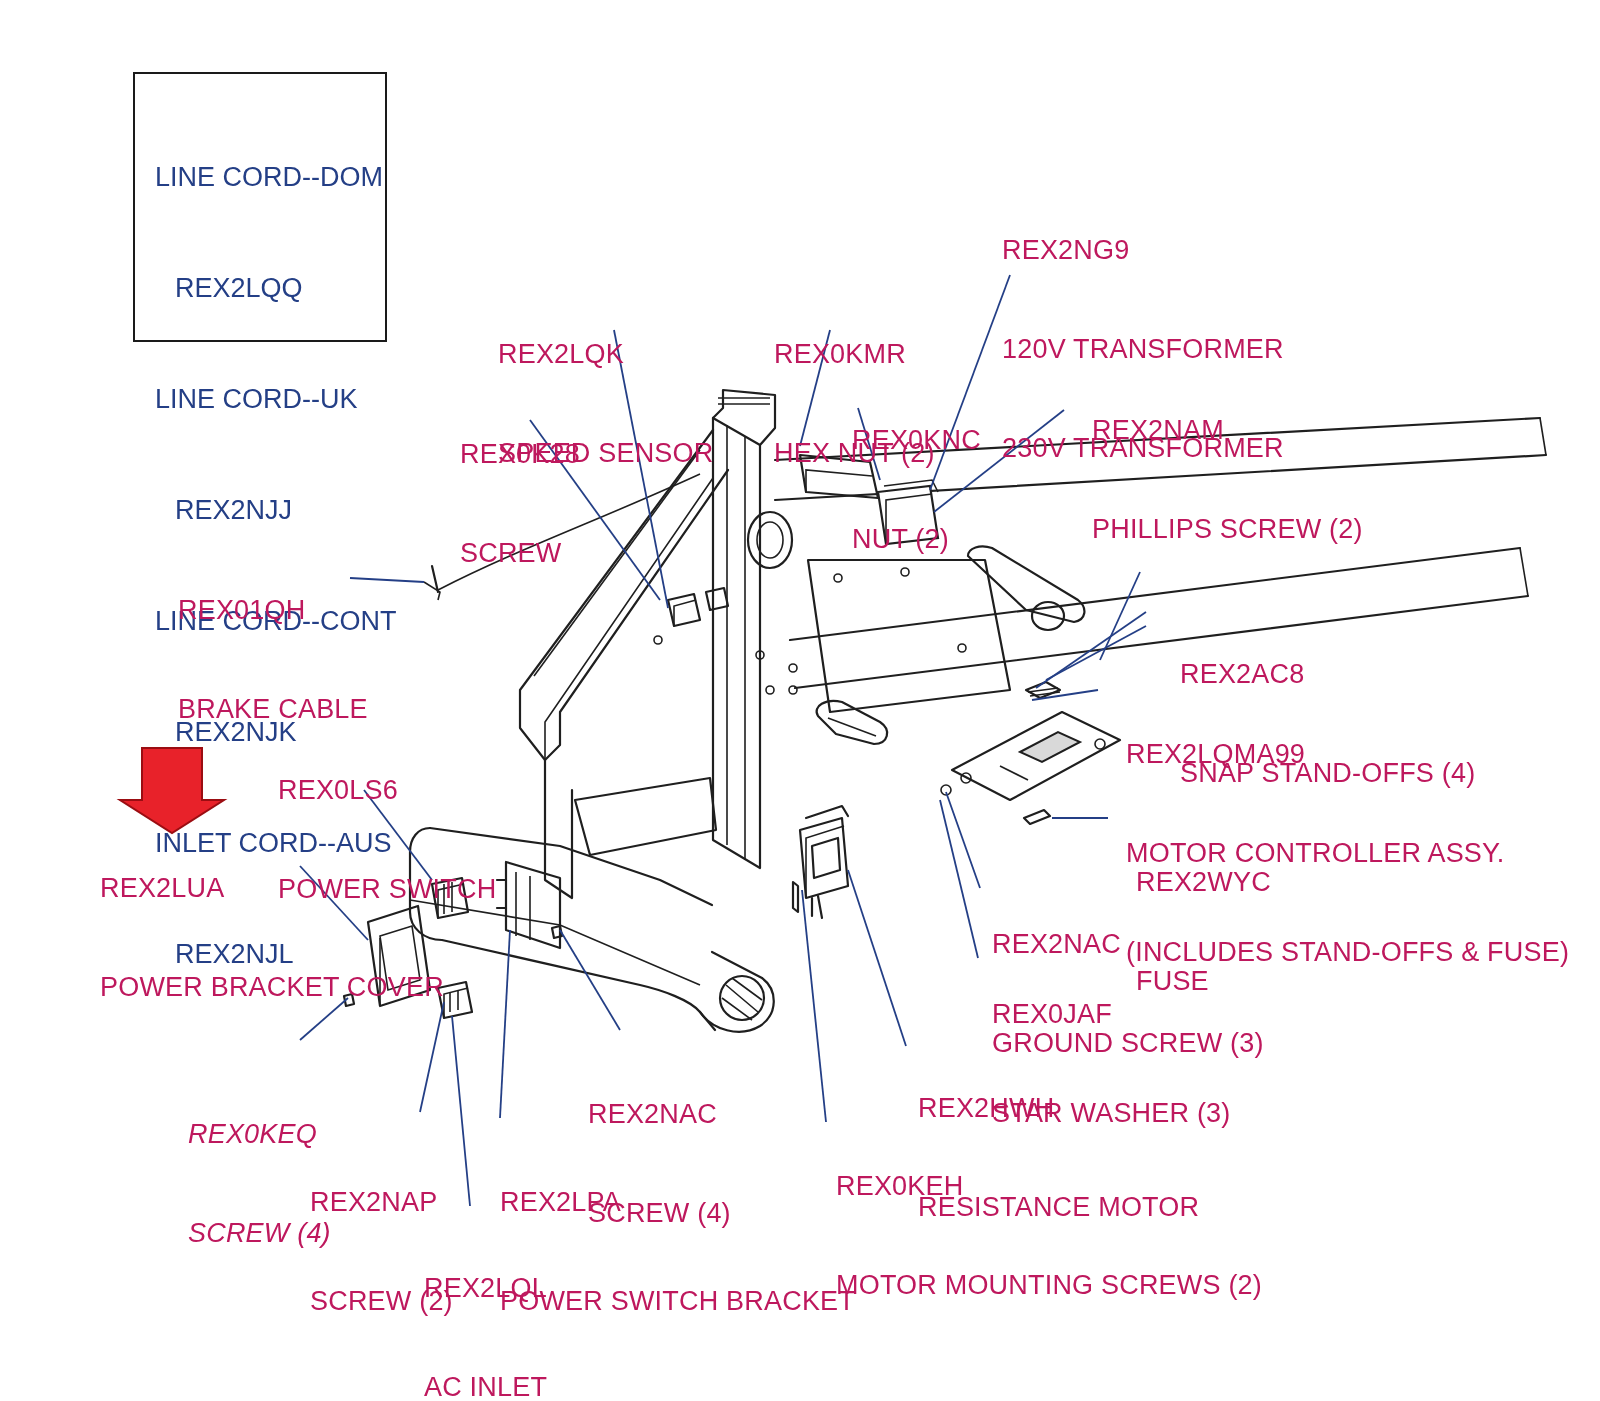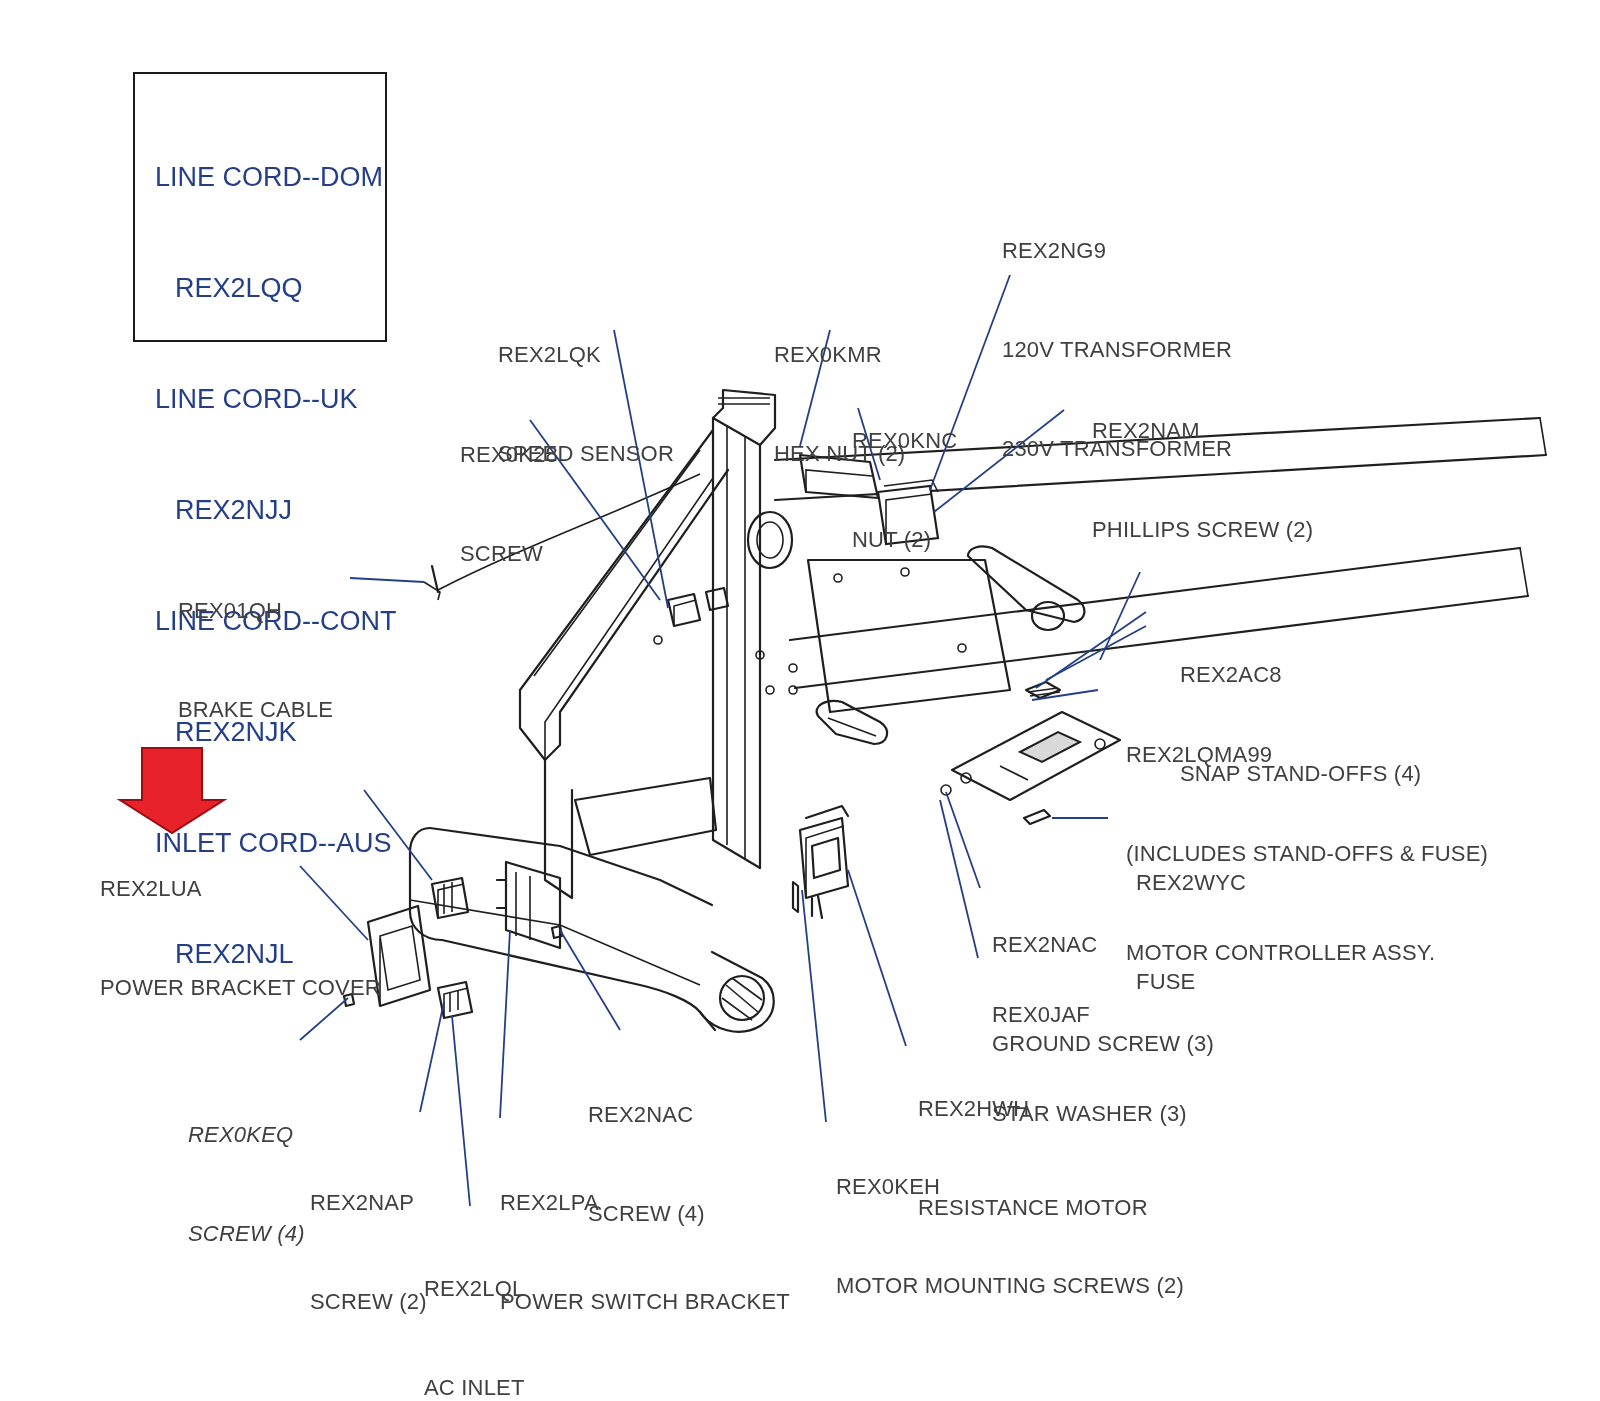--- a/index.html
+++ b/index.html
@@ -10,22 +10,22 @@
   #page {
     position: relative;
     width: 1600px;
     height: 1401px;
     background: #ffffff;
     overflow: hidden;
     font-family: "Liberation Sans", sans-serif;
   }
   .label {
     position: absolute;
-    color: #404040;
-    font-size: 22px;
+    color: #be185d;
+    font-size: 27px;
     line-height: 33px;
     white-space: pre;
     letter-spacing: 0.2px;
   }
   .label .ln { display: block; }
   #legend-box {
     position: absolute;
     left: 133px;
     top: 72px;
     width: 254px;
@@ -239,29 +239,33 @@
     <span class="ln">BRAKE CABLE</span>
   </div>
 
   <div class="label" style="left:1180px; top:592px;">
     <span class="ln">REX2AC8</span>
     <span class="ln">SNAP STAND-OFFS (4)</span>
   </div>
 
   <div class="label" style="left:1126px; top:672px;">
     <span class="ln">REX2LQMA99</span>
+    <span class="ln">MOTOR CONTROLLER ASSY.</span>
     <span class="ln">(INCLUDES STAND-OFFS &amp; FUSE)</span>
-    <span class="ln">MOTOR CONTROLLER ASSY.</span>
   </div>
 
   <div class="label" style="left:1136px; top:800px;">
     <span class="ln">REX2WYC</span>
     <span class="ln">FUSE</span>
   </div>
 
+  <div class="label" style="left:278px; top:708px;">
+    <span class="ln">REX0LS6</span>
+    <span class="ln">POWER SWITCH</span>
+  </div>
 
   <div class="label" style="left:100px; top:806px;">
     <span class="ln">REX2LUA</span>
     <span class="ln">POWER BRACKET COVER</span>
   </div>
 
   <div class="label" style="left:992px; top:862px;">
     <span class="ln">REX2NAC</span>
     <span class="ln">GROUND SCREW (3)</span>
   </div>

